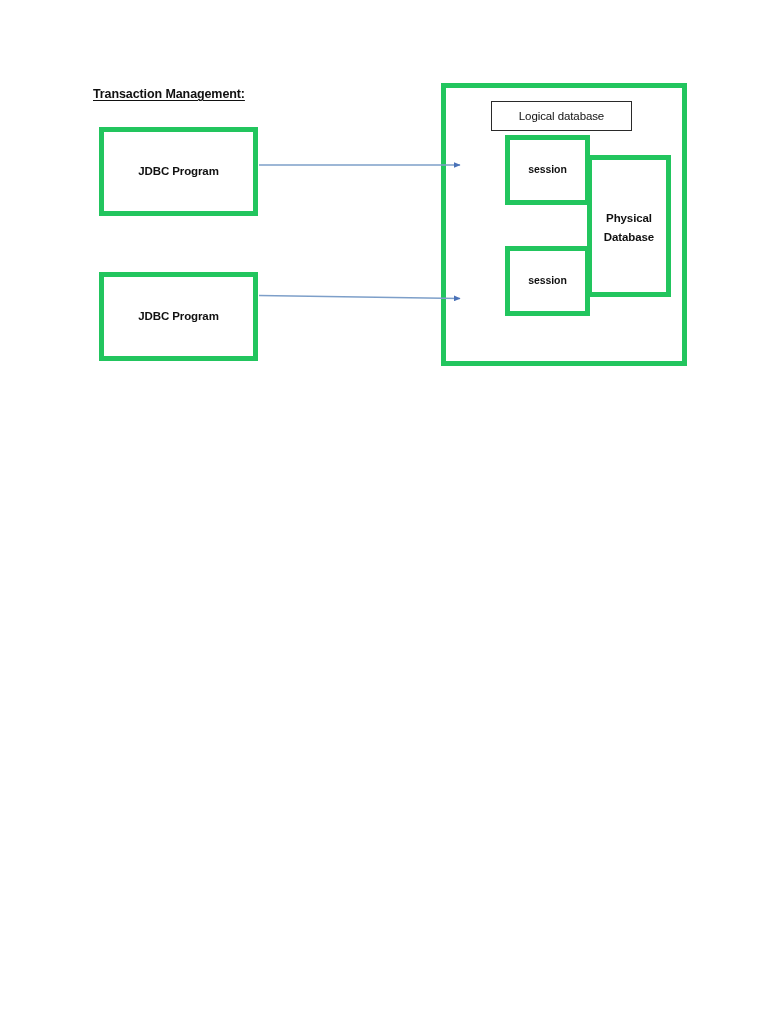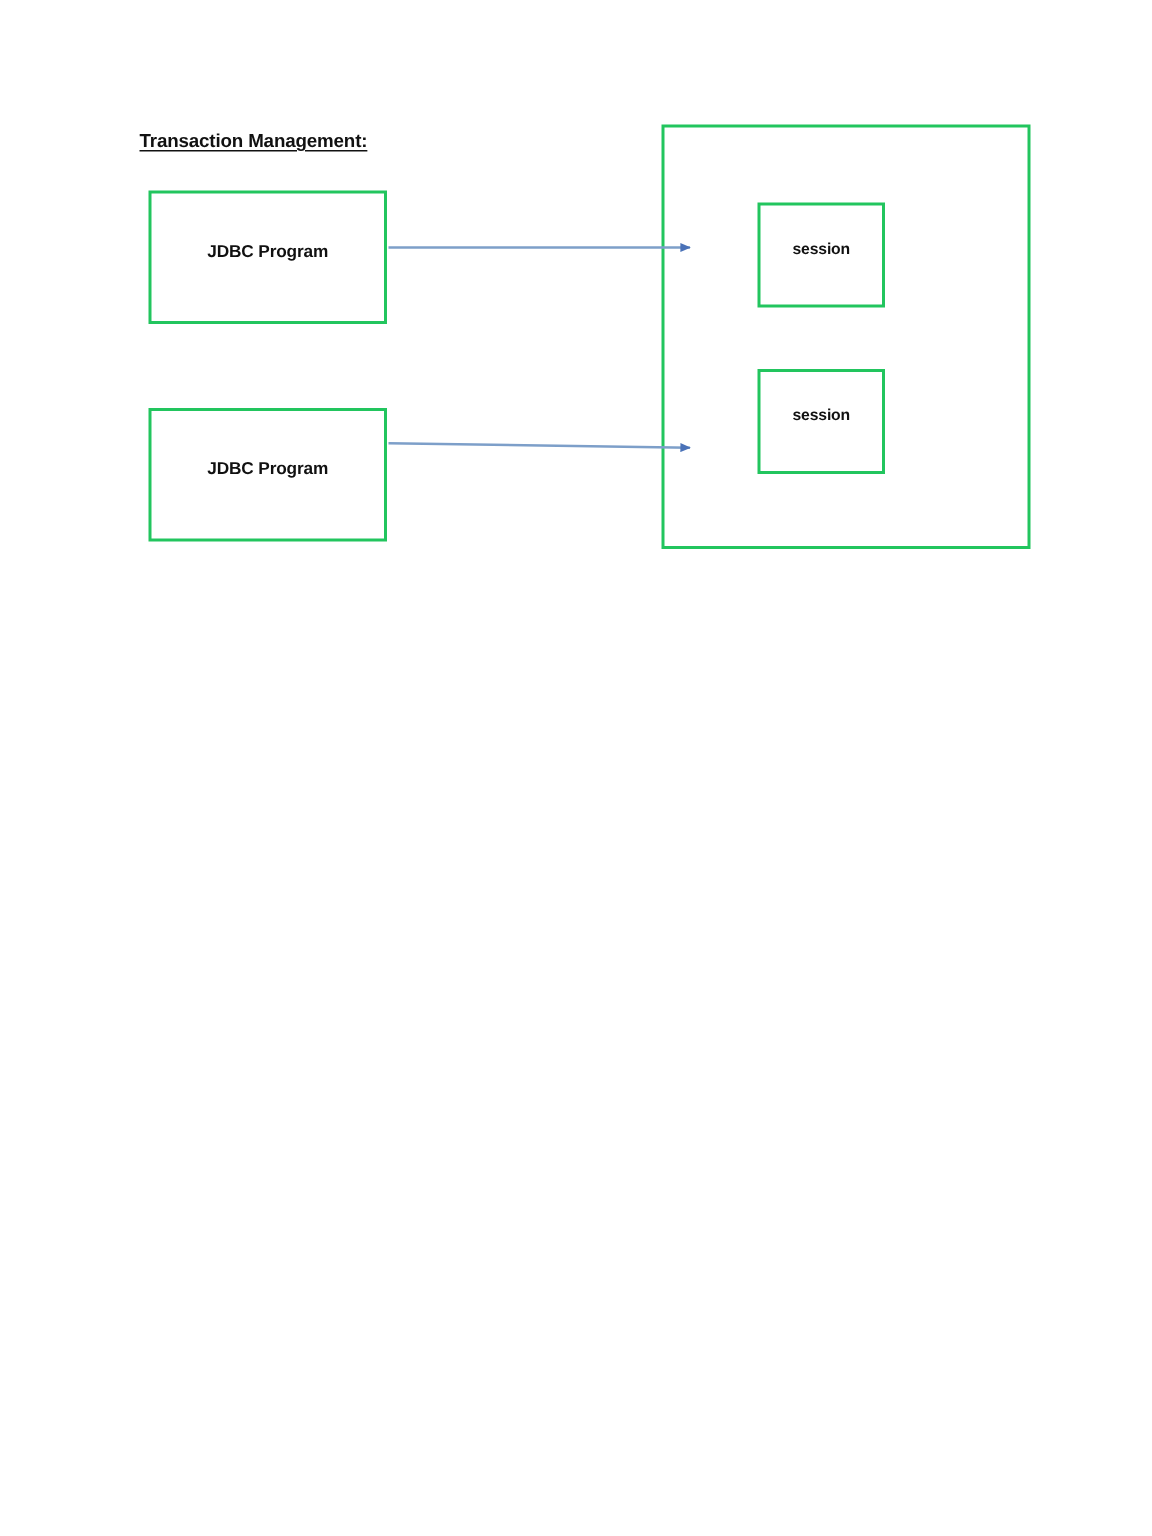--- a/index.html
+++ b/index.html
@@ -41,21 +41,21 @@
     color: #111111;
   }
 
   
   .box {
     position: absolute;
     box-sizing: border-box;
     background: #ffffff;
   }
   .box-green {
-    border: 2px solid #22c55e;
+    border: 5px solid #22c55e;
   }
   .box-black {
     border: 1.5px solid #2a2a2a;
   }
 
   .box-label {
     position: absolute;
     left: 0;
     right: 0;
     text-align: center;
@@ -128,29 +128,36 @@
   <div class="box box-green jdbc-box" style="left:99px; top:127px;">
     <div class="box-label">JDBC Program</div>
   </div>
 
   <div class="box box-green jdbc-box" style="left:99px; top:272px;">
     <div class="box-label">JDBC Program</div>
   </div>
 
   <div class="box box-green" id="logical-container"></div>
 
+  <div class="box box-black" id="logical-db-label-box">
+    <div class="box-label">Logical database</div>
+  </div>
 
   <div class="box box-green session-box" style="left:467px; top:135px;">
     <div class="box-label">session</div>
   </div>
 
   <div class="box box-green session-box" style="left:467px; top:246px;">
     <div class="box-label">session</div>
   </div>
 
+  <div class="box box-green" id="physical-db-box">
+    <div class="box-label">Physical</div>
+    <div class="box-label" style="top:69px;">Database</div>
+  </div>
 
   <svg class="connector-layer" width="768" height="1024" viewBox="0 0 768 1024">
     <defs>
       <marker id="arrowhead-blue" markerWidth="7" markerHeight="6" refX="6.4" refY="3" orient="auto" markerUnits="userSpaceOnUse">
         <path d="M0,0 L7,3 L0,6 z" fill="#4a72b8"></path>
       </marker>
     </defs>
 
     <line x1="259" y1="165" x2="460" y2="165" stroke="#7d9fc9" stroke-width="1.6" marker-end="url(#arrowhead-blue)"></line>
 

